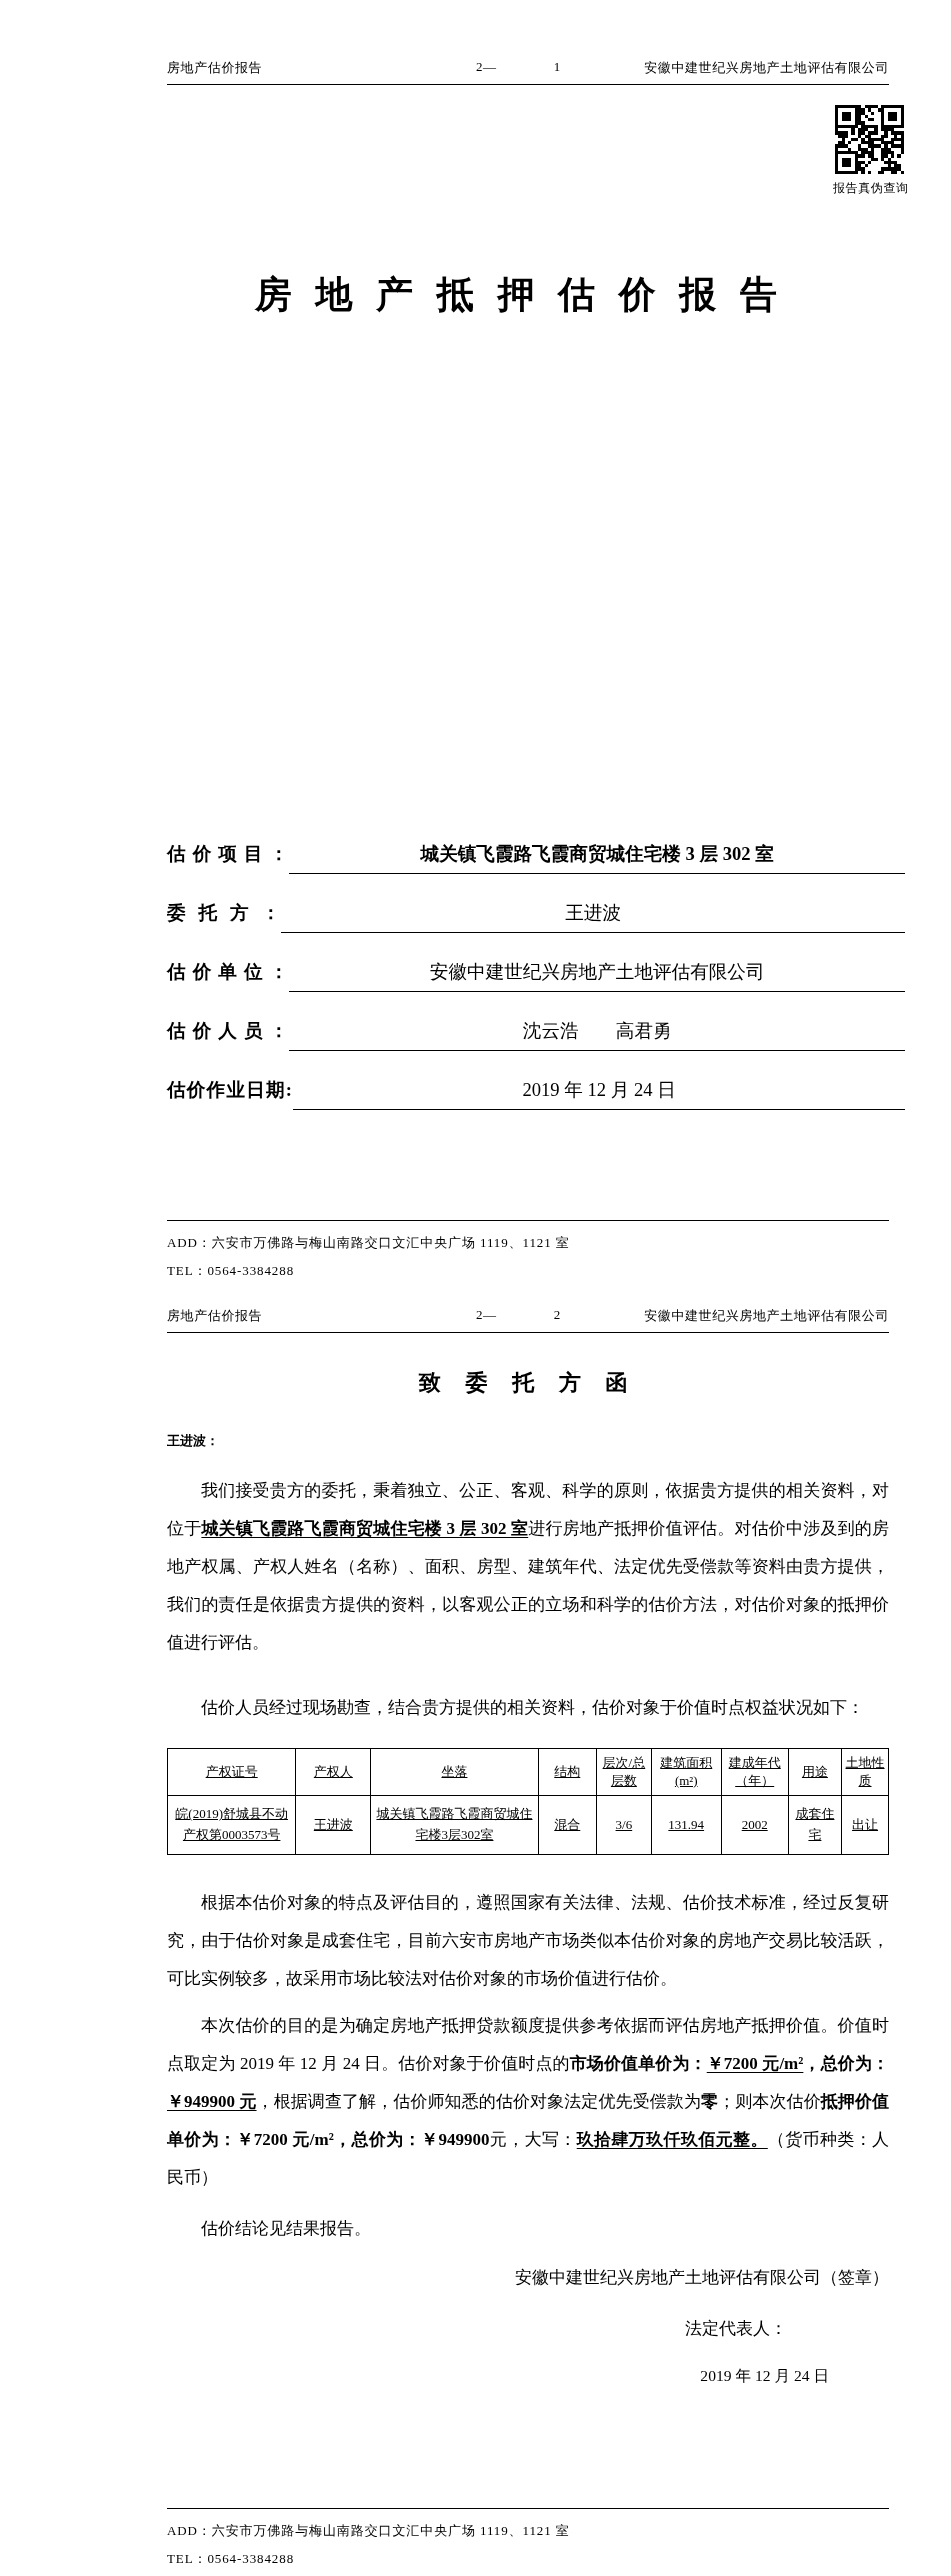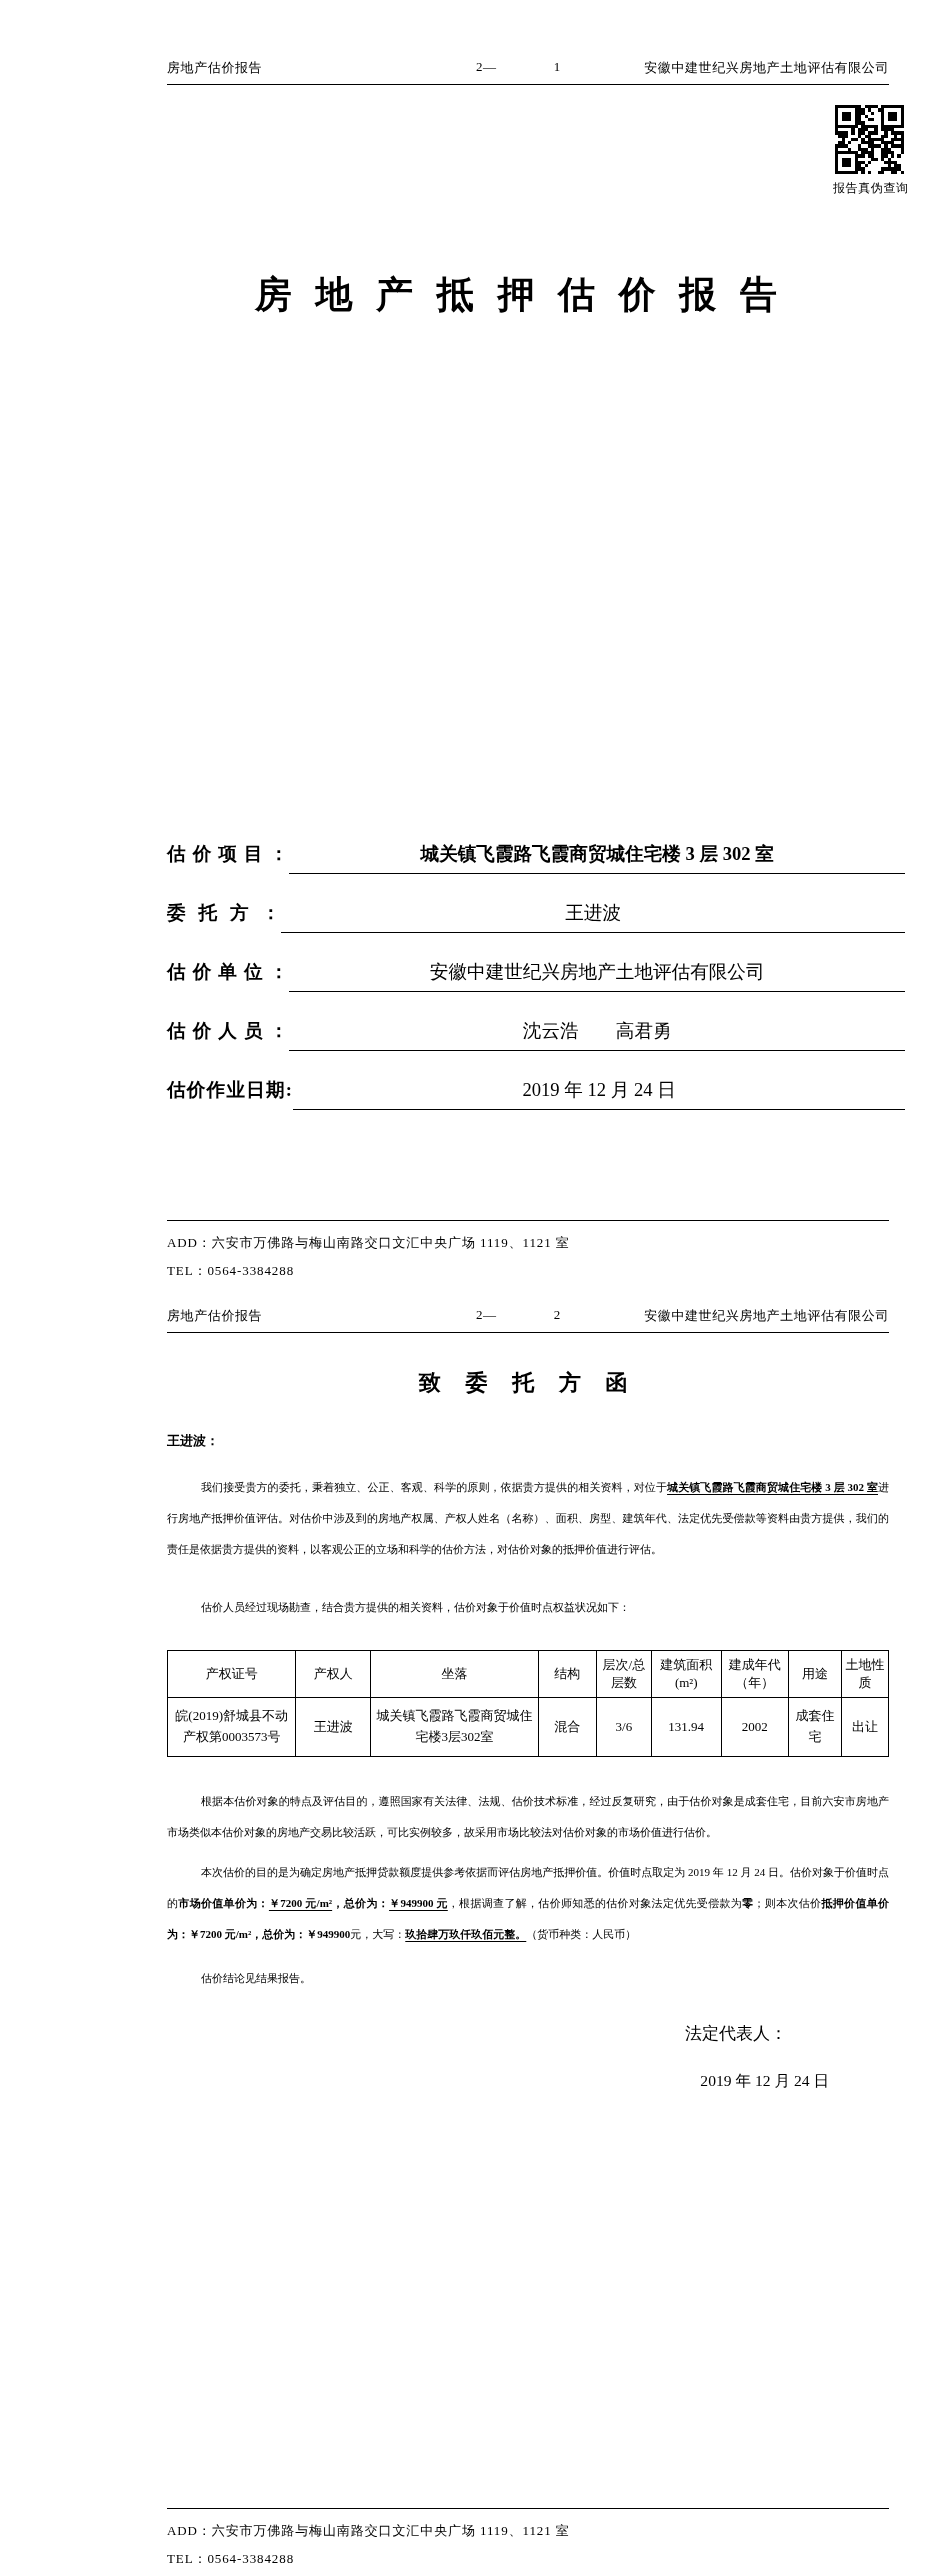--- a/index.html
+++ b/index.html
@@ -29,30 +29,30 @@
   .field-row{display:flex;align-items:baseline;margin-bottom:26px;}
   .field-label{font-weight:bold;font-size:18.6px;letter-spacing:1.2px;white-space:pre;}
   .field-value{flex:1;text-align:center;font-size:18.6px;border-bottom:1.8px solid #000;
                padding-bottom:6px;white-space:pre;}
   .field-value.bold{font-weight:bold;}
 
   
   .p2-inner{padding:19px 106px 0 123px;}
   .letter-title{margin:35px 0 0 0;text-align:center;font-size:22px;font-weight:bold;letter-spacing:9.6px;}
   .salutation{margin-top:34px;font-size:13px;font-weight:bold;}
-  .para{font-size:11px;line-height:31px;text-align:justify;text-indent:34px;margin:0;}
+  .para{font-size:17px;line-height:38px;text-align:justify;text-indent:34px;margin:0;}
   .p-intro{margin-top:21.6px;}
   .p-survey{margin-top:27.6px;}
   .p-method{margin-top:29px;}
   .p-valuation{margin-top:9.6px;}
   .p-conclusion{margin-top:13px;}
   .b{font-weight:bold;}
   .u{text-decoration:underline;text-underline-offset:3px;text-decoration-thickness:1.2px;text-decoration-skip-ink:none;}
 
-  .rights-table{width:100%;border-collapse:collapse;margin-top:27px;table-layout:fixed;font-size:13px;}
+  .rights-table{width:100%;border-collapse:collapse;margin-top:21px;table-layout:fixed;font-size:13px;text-decoration:underline;}
   .rights-table th,.rights-table td{border:0.6px solid #000;text-align:center;vertical-align:middle;
                word-break:break-all;overflow-wrap:anywhere;}
   .rights-table th{font-weight:normal;padding:4.8px 2.4px;line-height:18px;}
   .rights-table td{padding:8.4px 3.6px;line-height:20.4px;}
 
   .sig-company{margin-top:18px;text-align:right;font-size:17px;}
   .sig-rep{margin-top:27.6px;text-align:right;padding-right:102px;font-size:17px;}
   .sig-date{margin-top:26px;text-align:right;padding-right:60px;font-size:15.6px;}
 </style>
 </head>
@@ -422,20 +422,21 @@
             </tr>
           </tbody>
         </table>
 
       <p class="para p-method">根据本估价对象的特点及评估目的，遵照国家有关法律、法规、估价技术标准，经过反复研究，由于估价对象是成套住宅，目前六安市房地产市场类似本估价对象的房地产交易比较活跃，可比实例较多，故采用市场比较法对估价对象的市场价值进行估价。</p>
 
       <p class="para p-valuation"><span>本次估价的目的是为确定房地产抵押贷款额度提供参考依据而评估房地产抵押价值。价值时点取定为 2019 年 12 月 24 日。估价对象于价值时点的</span><span class="b">市场价值单价为：</span><span class="b u">￥7200 元/m²</span><span class="b">，总价为：</span><span class="b u">￥949900 元</span><span>，根据调查了解，估价师知悉的估价对象法定优先受偿款为</span><span class="b">零</span><span>；则本次估价</span><span class="b">抵押价值单价为：</span><span class="b">￥7200 元/m²</span><span class="b">，总价为：</span><span class="b">￥949900</span><span>元，大写：</span><span class="b u">玖拾肆万玖仟玖佰元整。</span><span>（货币种类：人民币）</span></p>
 
       <p class="para p-conclusion">估价结论见结果报告。</p>
 
+      <div class="sig-company">安徽中建世纪兴房地产土地评估有限公司（签章）</div>
       <div class="sig-rep">法定代表人：</div>
       <div class="sig-date">2019 年 12 月 24 日</div>
     </div>
 
     <footer class="page-footer">
       <div>ADD：六安市万佛路与梅山南路交口文汇中央广场 1119、1121 室</div>
       <div>TEL：0564-3384288</div>
     </footer>
   </section>
 

